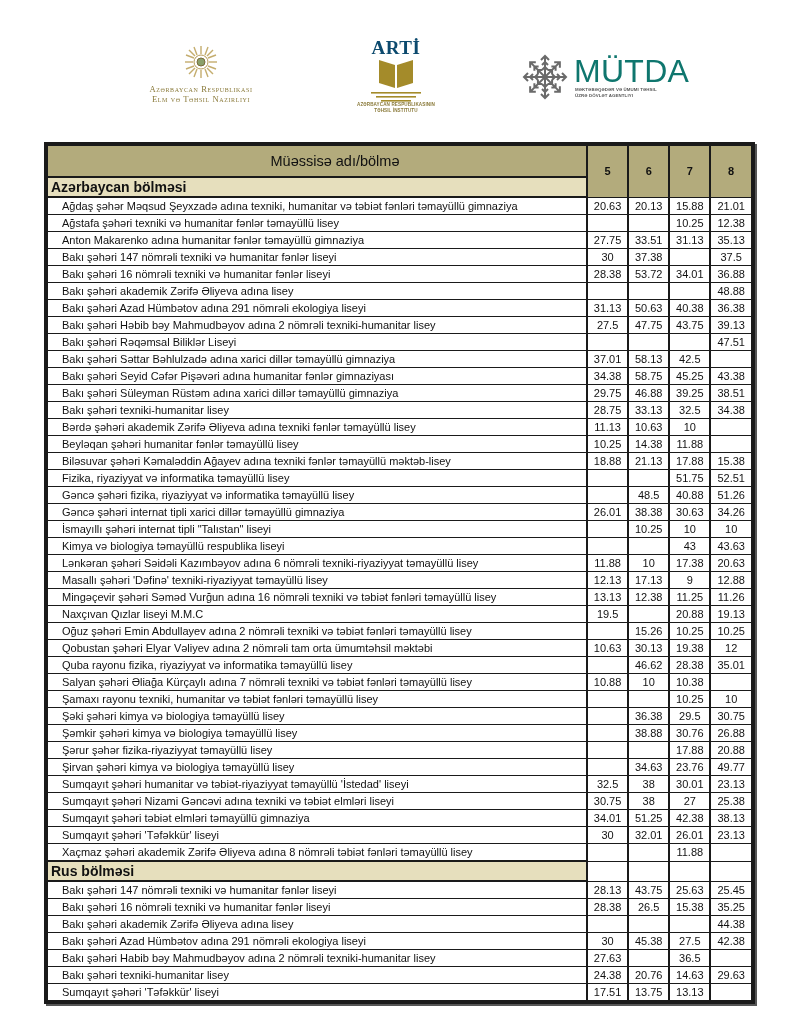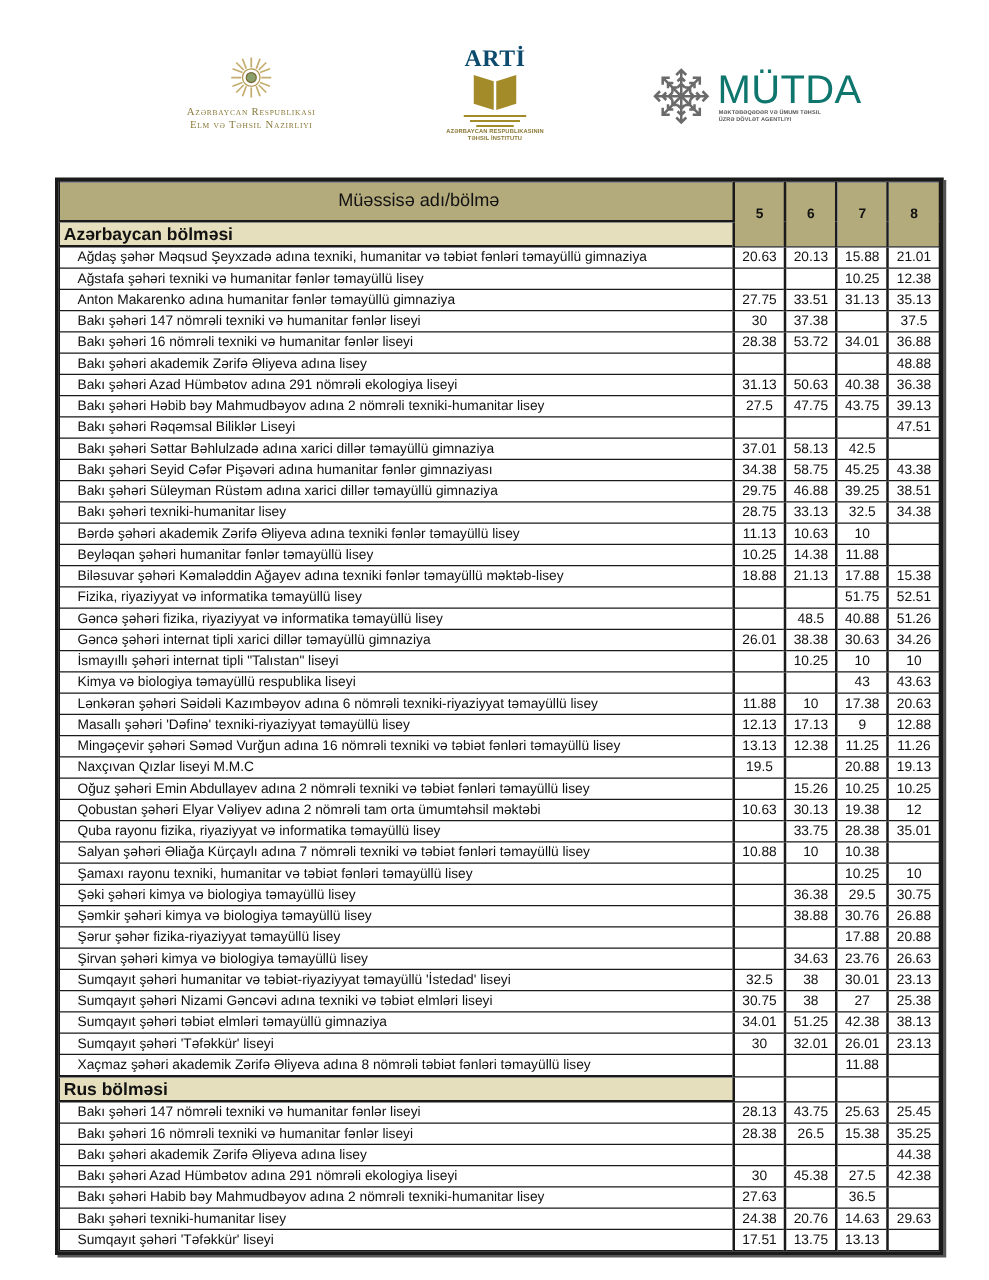--- a/index.html
+++ b/index.html
@@ -331,21 +331,21 @@
         <tr class="row">
           <td class="name">Qobustan şəhəri Elyar Vəliyev adına 2 nömrəli tam orta ümumtəhsil məktəbi</td>
           <td class="num">10.63</td>
           <td class="num">30.13</td>
           <td class="num">19.38</td>
           <td class="num">12</td>
         </tr>
         <tr class="row">
           <td class="name">Quba rayonu fizika, riyaziyyat və informatika təmayüllü lisey</td>
           <td class="num"></td>
-          <td class="num">33.75</td>
+          <td class="num">46.62</td>
           <td class="num">28.38</td>
           <td class="num">35.01</td>
         </tr>
         <tr class="row">
           <td class="name">Salyan şəhəri Əliağa Kürçaylı adına 7 nömrəli texniki və təbiət fənləri təmayüllü lisey</td>
           <td class="num">10.88</td>
           <td class="num">10</td>
           <td class="num">10.38</td>
           <td class="num"></td>
         </tr>
@@ -375,21 +375,21 @@
           <td class="num"></td>
           <td class="num"></td>
           <td class="num">17.88</td>
           <td class="num">20.88</td>
         </tr>
         <tr class="row">
           <td class="name">Şirvan şəhəri kimya və biologiya təmayüllü lisey</td>
           <td class="num"></td>
           <td class="num">34.63</td>
           <td class="num">23.76</td>
-          <td class="num">26.63</td>
+          <td class="num">49.77</td>
         </tr>
         <tr class="row">
           <td class="name">Sumqayıt şəhəri humanitar və təbiət-riyaziyyat təmayüllü 'İstedad' liseyi</td>
           <td class="num">32.5</td>
           <td class="num">38</td>
           <td class="num">30.01</td>
           <td class="num">23.13</td>
         </tr>
         <tr class="row">
           <td class="name">Sumqayıt şəhəri Nizami Gəncəvi adına texniki və təbiət elmləri liseyi</td>

